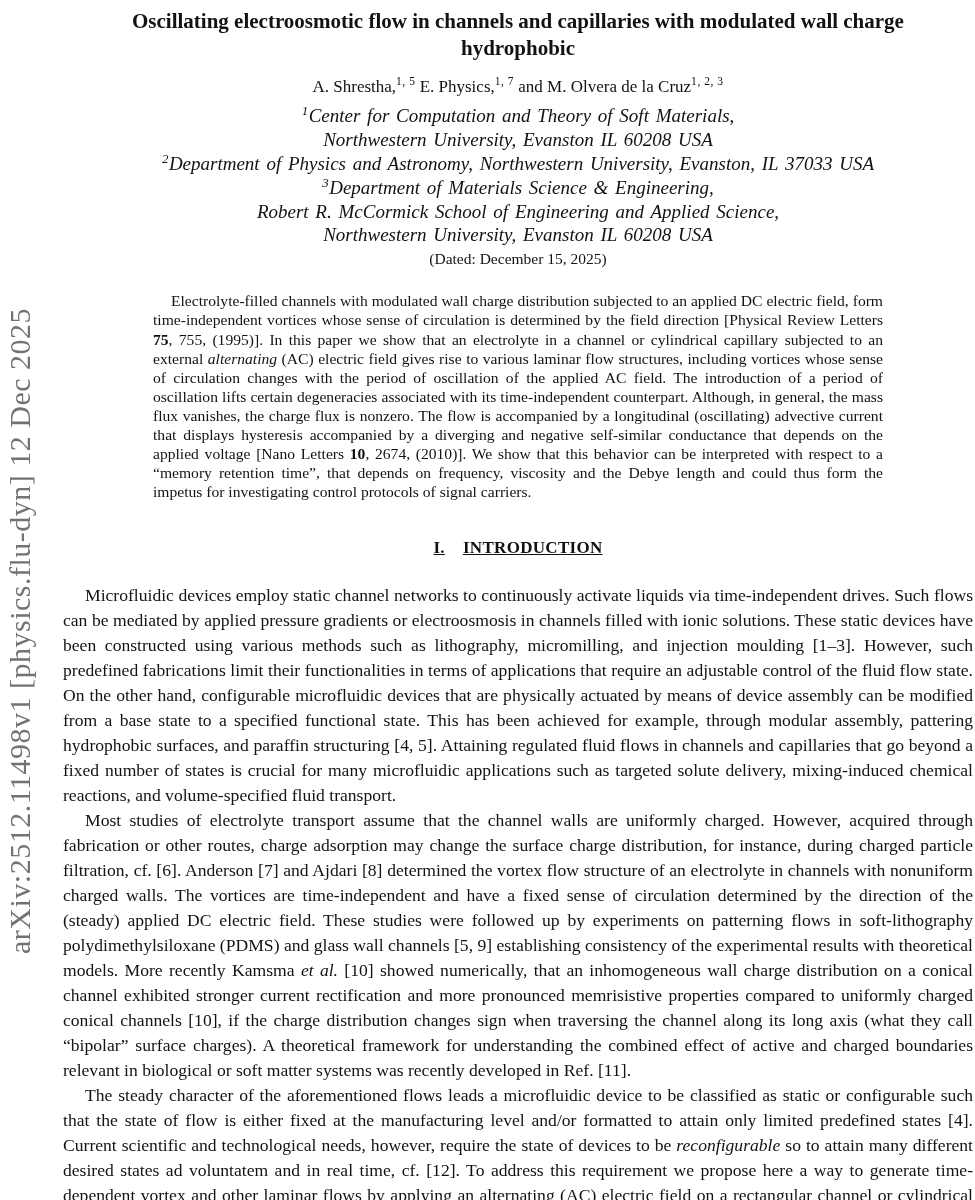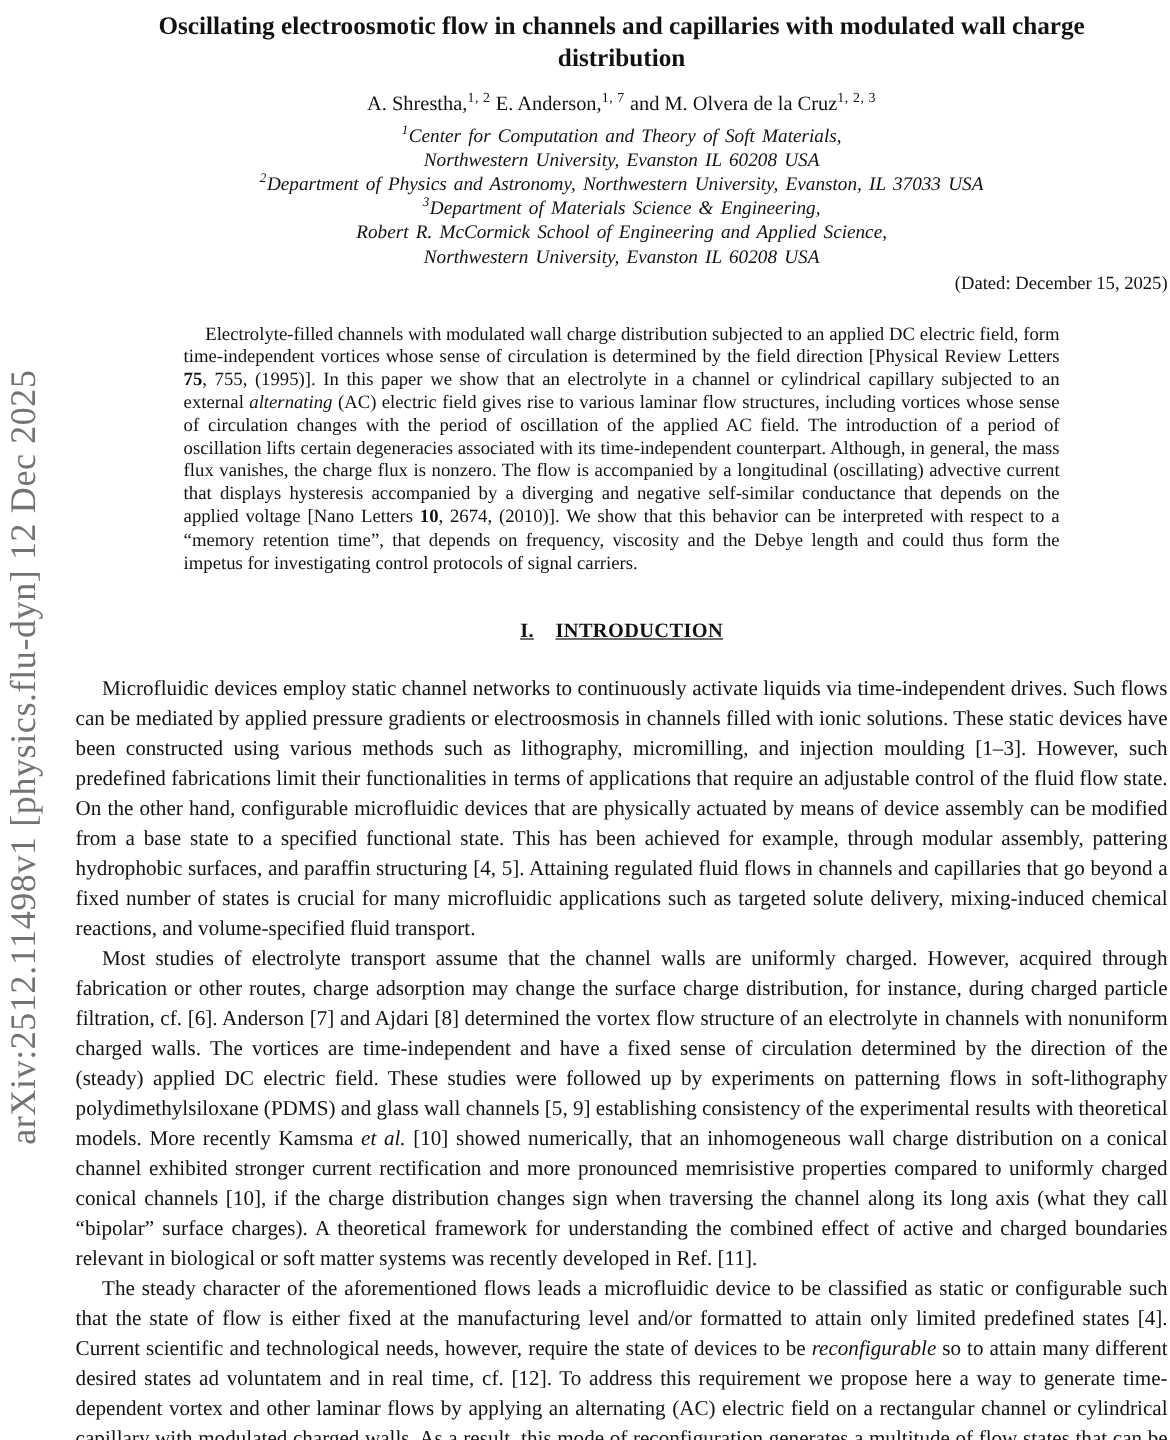--- a/index.html
+++ b/index.html
@@ -19,23 +19,23 @@
   }
   .content { position: absolute; left: 63px; top: 0; width: 910px; }
   .title {
     margin-top: 8px; padding: 0 26px;
     text-align: center; font-weight: bold;
     font-size: 21px; line-height: 1.28;
   }
   .authors { margin-top: 15px; text-align: center; font-size: 17px; }
   .affiliations {
     margin-top: 7px; text-align: center; font-style: italic;
-    font-size: 16px; line-height: 1.26; word-spacing: 2px;
+    font-size: 19px; line-height: 1.26; word-spacing: 2px;
   }
-  .dateline { margin-top: 3px; text-align: right; font-size: 15.5px; }
+  .dateline { margin-top: 3px; text-align: center; font-size: 15.5px; }
   .abstract {
     width: 730px; margin: 23px auto 0;
     text-align: justify; font-size: 15.6px; line-height: 1.225;
   }
   .abstract { text-indent: 18px; }
   .section-heading {
     margin-top: 37px; text-align: center;
     font-weight: bold; font-size: 17px; letter-spacing: 0.3px; text-decoration: underline;
   }
   .section-number { margin-right: 18px; }
@@ -46,23 +46,23 @@
   .body-text p { text-indent: 22px; }
   sup { font-size: 68%; line-height: 0; vertical-align: super; letter-spacing: 0.5px; }
 </style>
 </head>
 <body>
 
 <div class="arxiv-stamp" style="color: rgb(115, 115, 115);">arXiv:2512.11498v1  [physics.flu-dyn]  12 Dec 2025</div>
 
 <div class="content">
 
-  <div class="title">Oscillating electroosmotic flow in channels and capillaries with modulated wall charge distribution</div>
+  <div class="title">Oscillating electroosmotic flow in channels and capillaries with modulated wall charge hydrophobic</div>
 
-  <div class="authors"><span>A. Shrestha,</span><sup>1, 2</sup><span> E. Anderson,</span><sup>1, 7</sup><span> and M. Olvera de la Cruz</span><sup>1, 2, 3</sup></div>
+  <div class="authors"><span>A. Shrestha,</span><sup>1, 5</sup><span> E. Physics,</span><sup>1, 7</sup><span> and M. Olvera de la Cruz</span><sup>1, 2, 3</sup></div>
 
   <div class="affiliations">
     <div><sup>1</sup><span>Center for Computation and Theory of Soft Materials,</span></div>
     <div><span>Northwestern University, Evanston IL 60208 USA</span></div>
     <div><sup>2</sup><span>Department of Physics and Astronomy, Northwestern University, Evanston, IL 37033 USA</span></div>
     <div><sup>3</sup><span>Department of Materials Science &amp; Engineering,</span></div>
     <div><span>Robert R. McCormick School of Engineering and Applied Science,</span></div>
     <div><span>Northwestern University, Evanston IL 60208 USA</span></div>
   </div>
 

